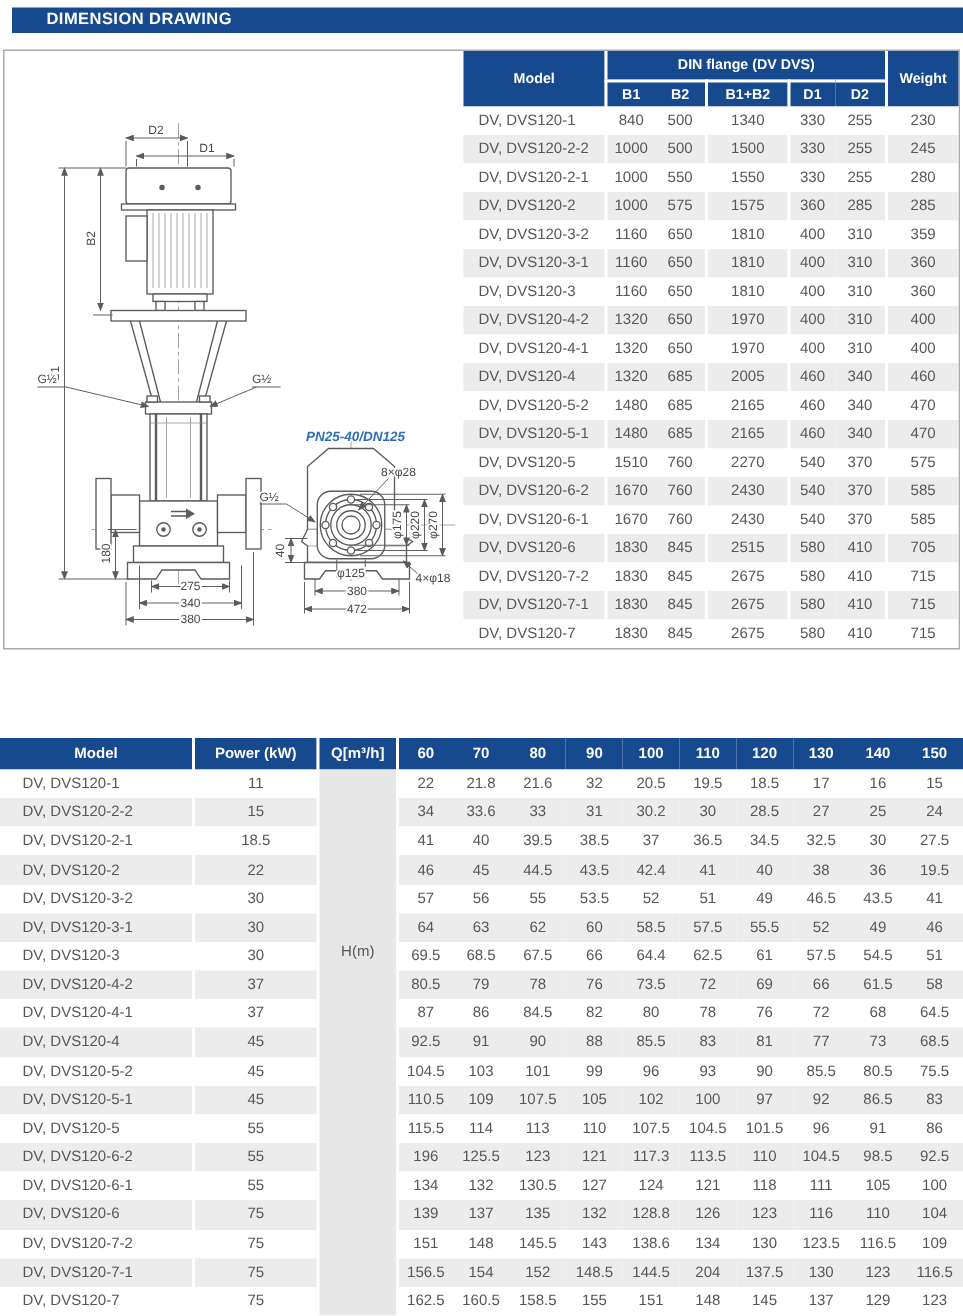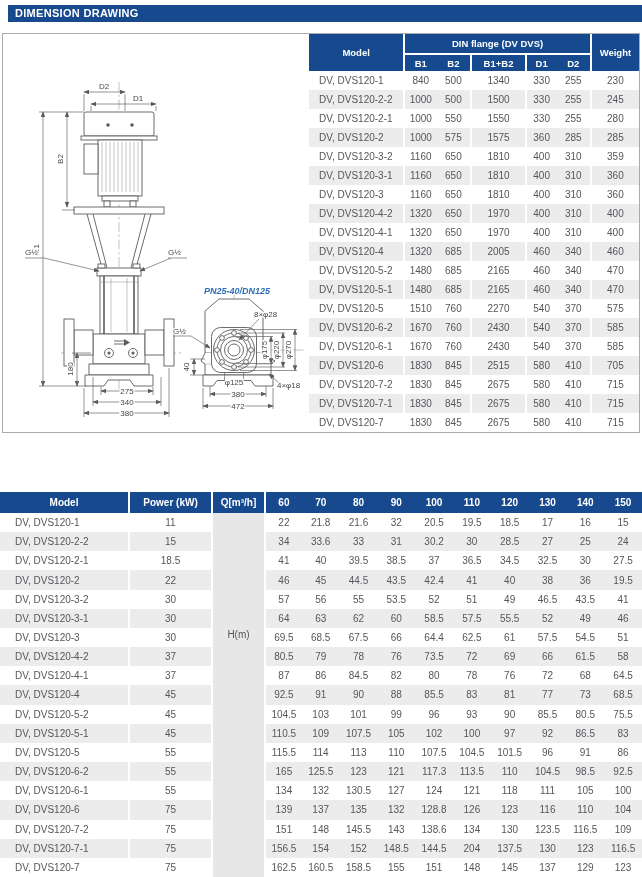--- a/index.html
+++ b/index.html
@@ -2,21 +2,21 @@
 <html><head>
 <meta charset="utf-8">
 <style>
   * { margin:0; padding:0; box-sizing:border-box; }
   html,body { width:642px; height:877px; overflow:hidden; }
   body { position:relative; background:#fff; font-family:"Liberation Sans", sans-serif; color:#55565b; }
 
   .title-bar {
     position:absolute; left:8px; top:5px; width:634px; height:17px;
     background:#17498e; color:#fff; font-size:11px; font-weight:bold;
-    line-height:17px; padding-left:7px; letter-spacing:.3px;
+    line-height:17px; padding-left:23px; letter-spacing:.3px;
   }
 
   .top-box {
     position:absolute; left:2px; top:33px; width:638px; height:400px;
     border:1px solid #aaabad; background:#fff;
   }
   .drawing-svg { position:absolute; left:0; top:0; }
 
   table { border-collapse:separate; border-spacing:0; table-layout:fixed; }
   th { background:#17498e; color:#fff; font-size:9.5px; font-weight:bold; vertical-align:middle; }
@@ -648,21 +648,21 @@
         <td>107.5</td>
         <td>104.5</td>
         <td>101.5</td>
         <td>96</td>
         <td>91</td>
         <td>86</td>
       </tr>
       <tr>
         <td class="model">DV, DVS120-6-2</td>
         <td class="sep">55</td>
-        <td class="sep">165</td>
+        <td class="sep">196</td>
         <td>125.5</td>
         <td>123</td>
         <td>121</td>
         <td>117.3</td>
         <td>113.5</td>
         <td>110</td>
         <td>104.5</td>
         <td>98.5</td>
         <td>92.5</td>
       </tr>

